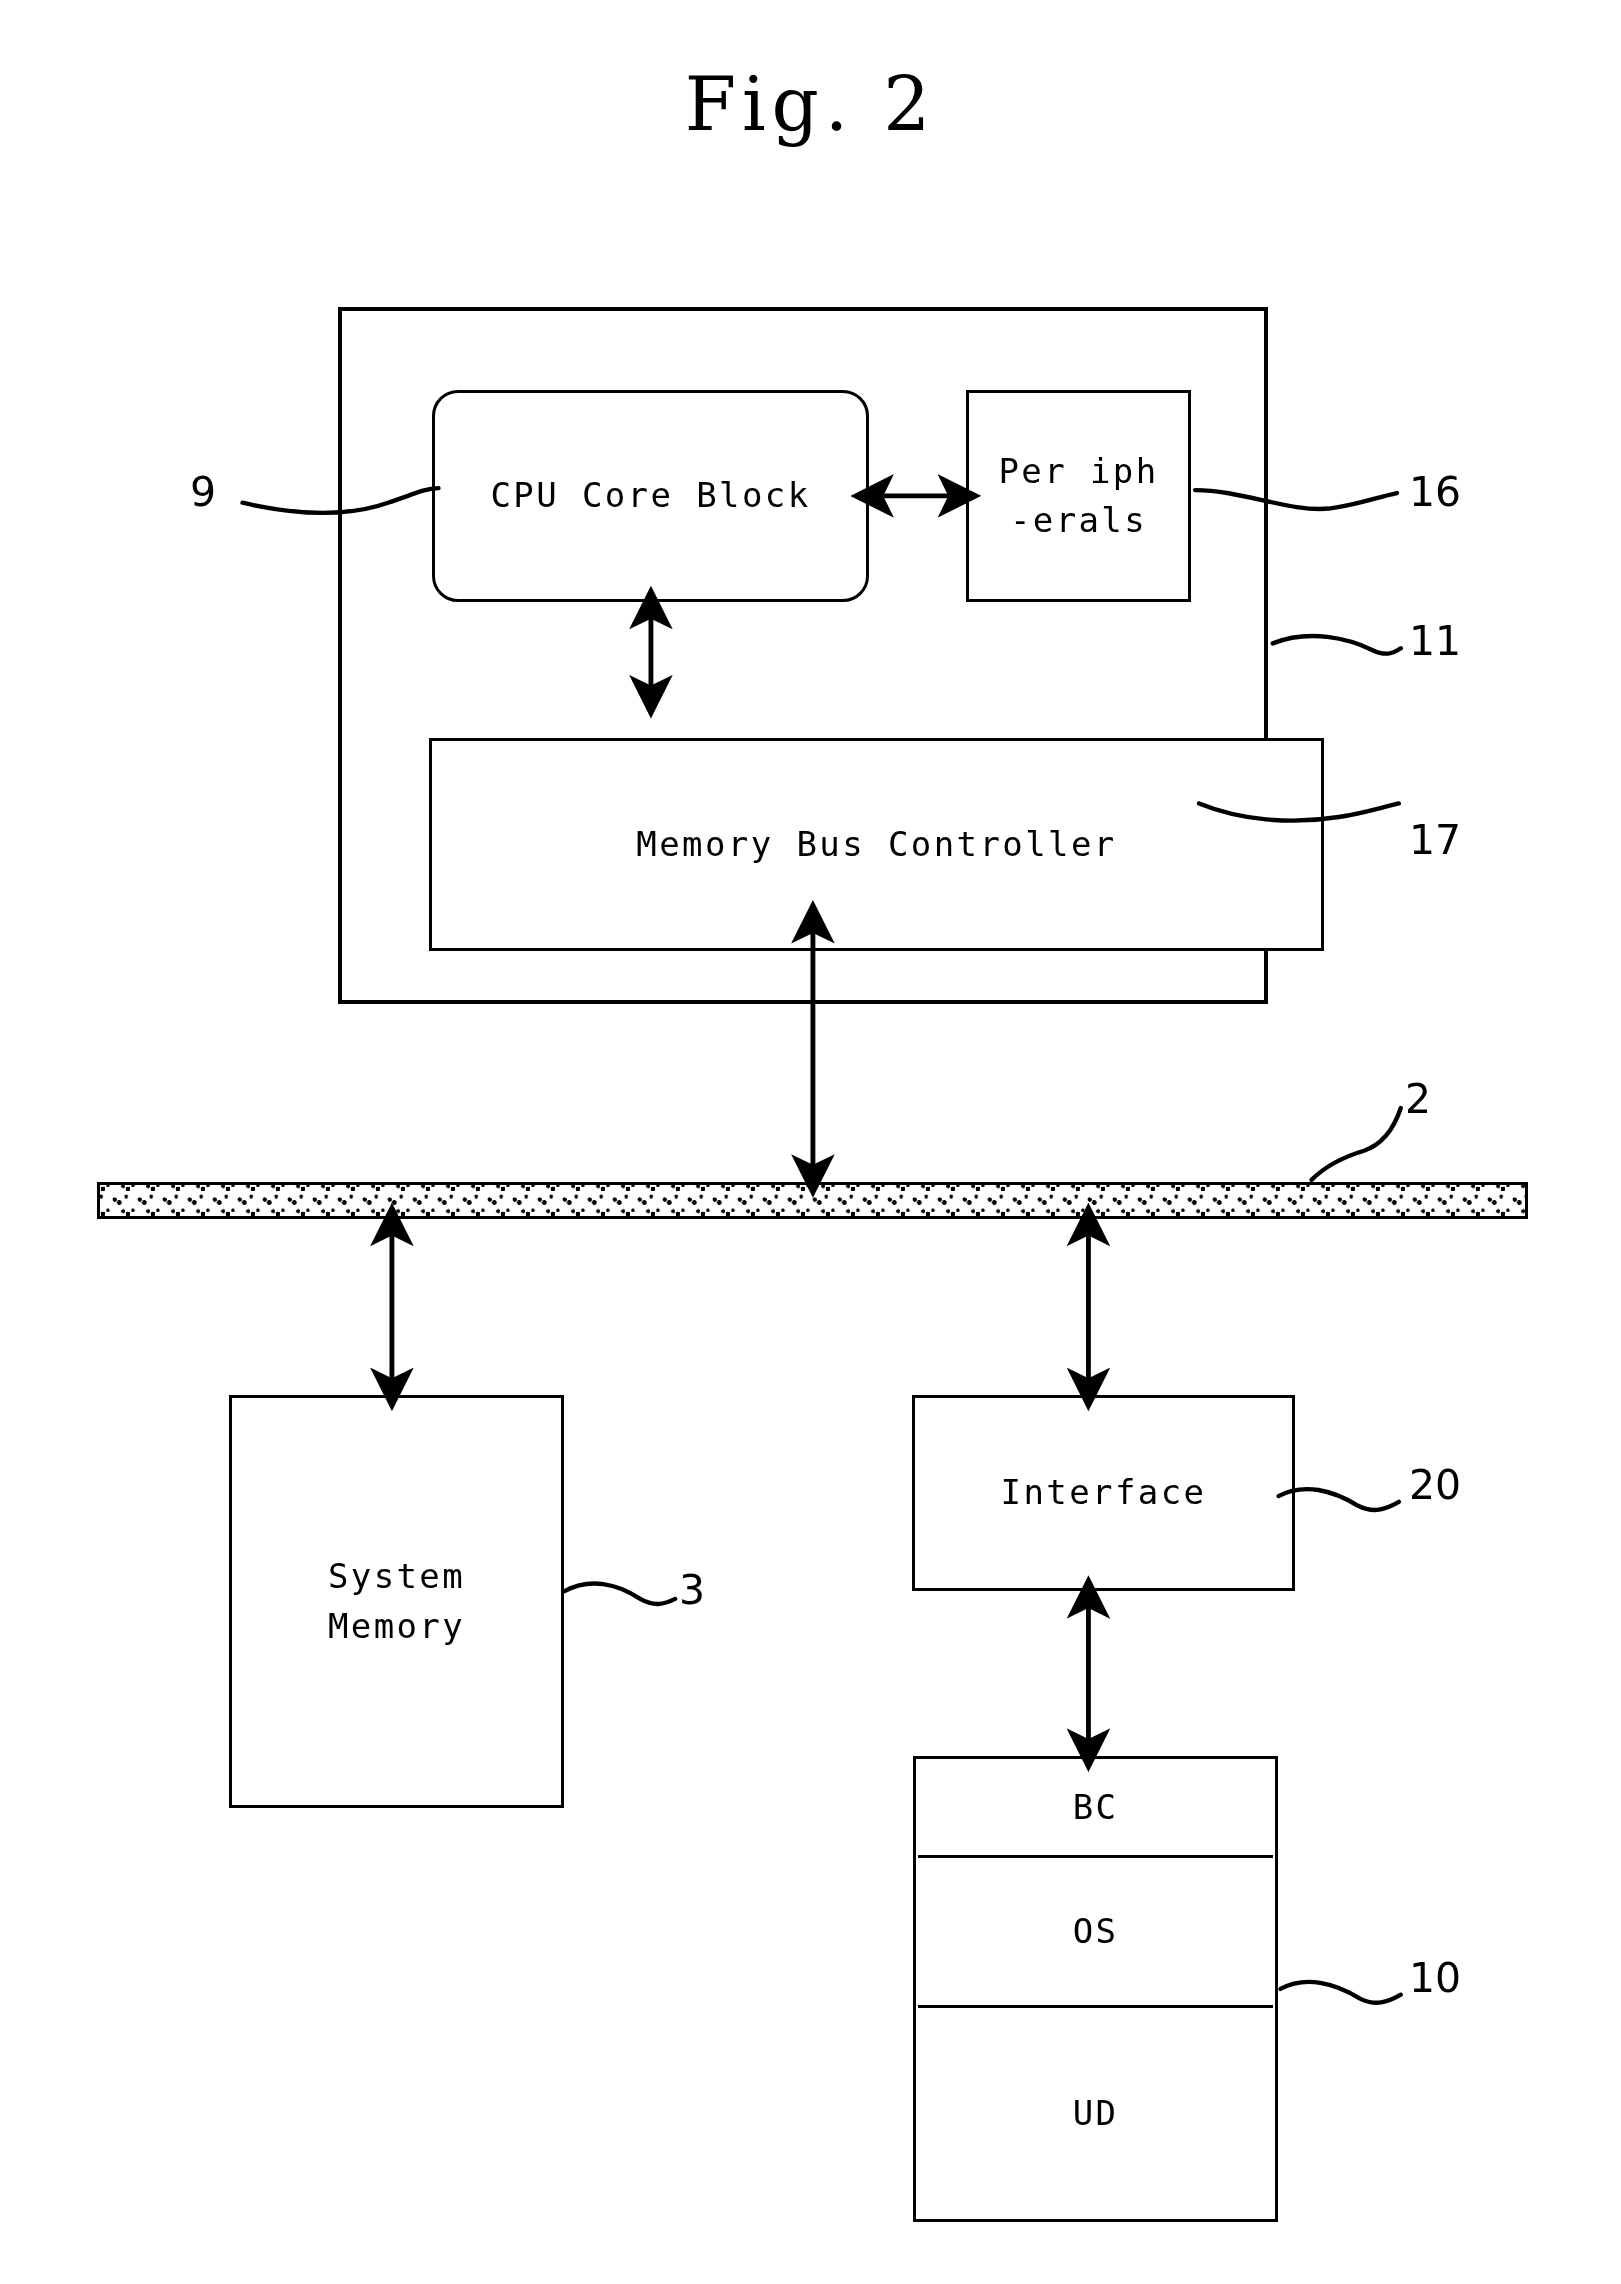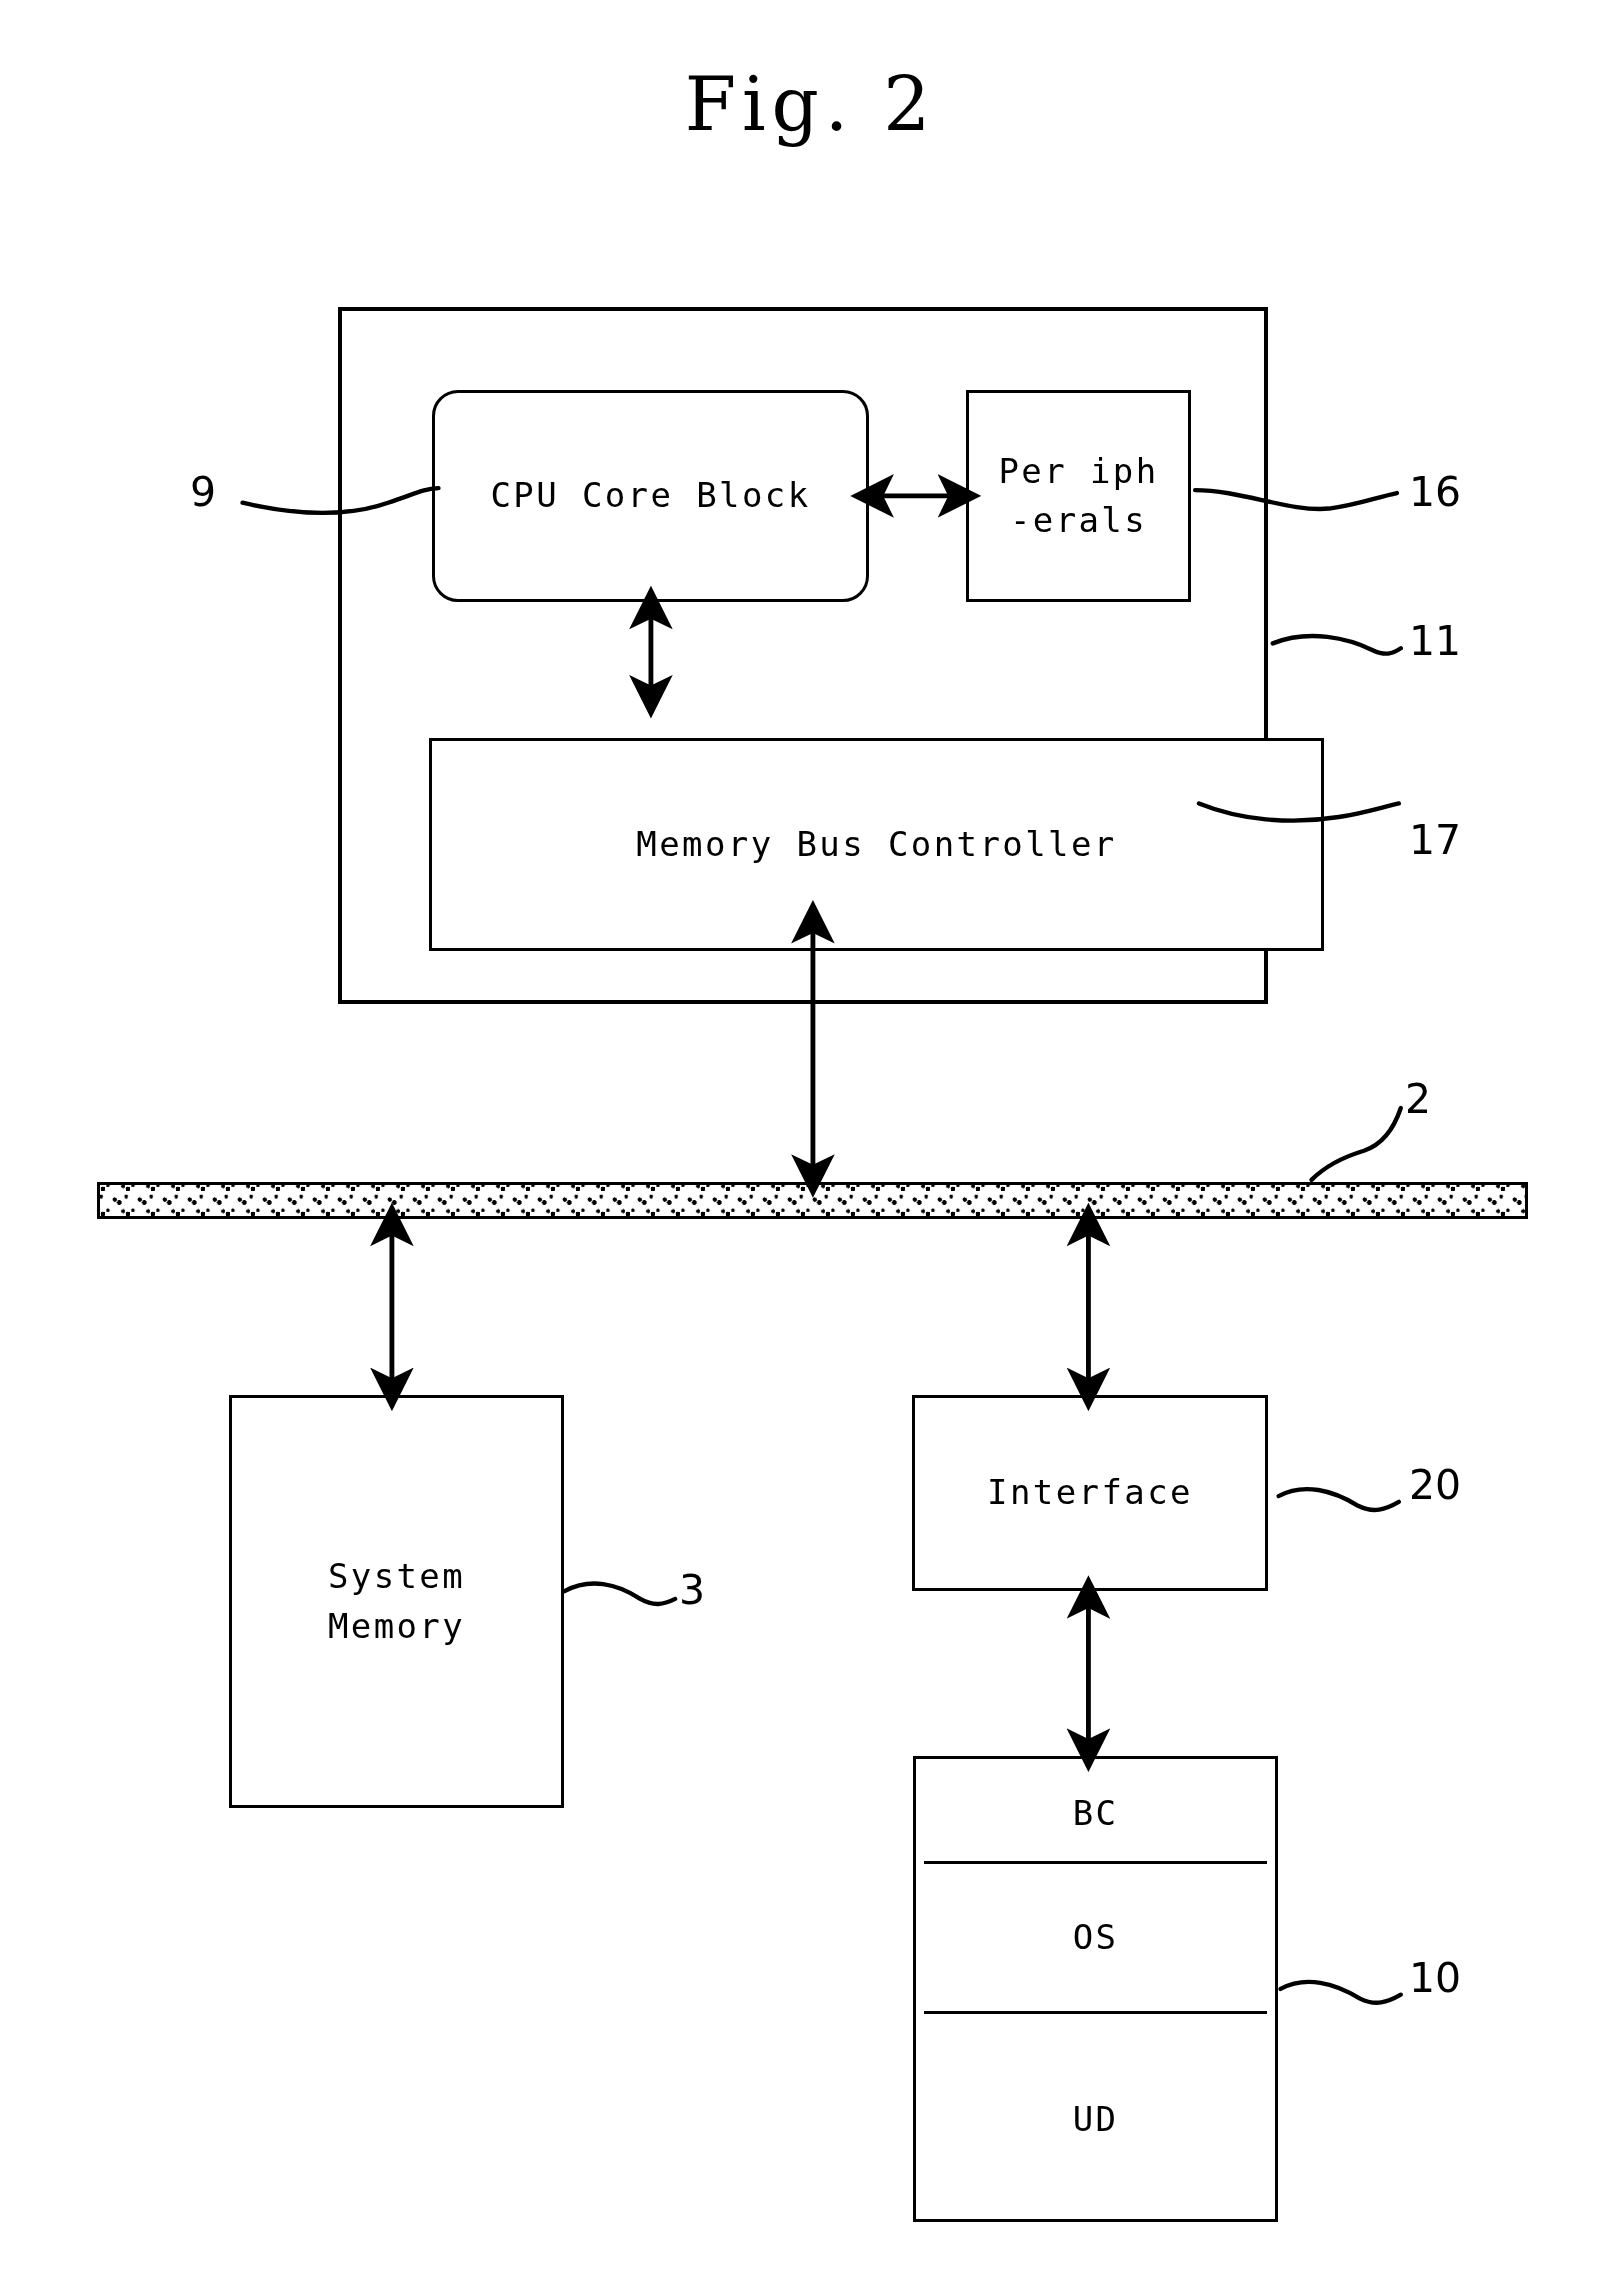--- a/index.html
+++ b/index.html
@@ -80,30 +80,30 @@
   }
   #system-memory {
     left: 229px;
     top: 1395px;
     width: 335px;
     height: 413px;
   }
   #interface-block {
     left: 912px;
     top: 1395px;
-    width: 356px;
+    width: 383px;
     height: 196px;
   }
   #storage-stack {
     left: 913px;
     top: 1756px;
     width: 365px;
     height: 466px;
     display: block;
-    padding: 8px;
+    padding: 2px;
   }
   .stack-cell {
     position: relative;
     box-sizing: border-box;
     display: flex;
     align-items: center;
     justify-content: center;
     border-bottom: 3.9px solid #000;
   }
   .stack-cell:last-child { border-bottom: none; }

